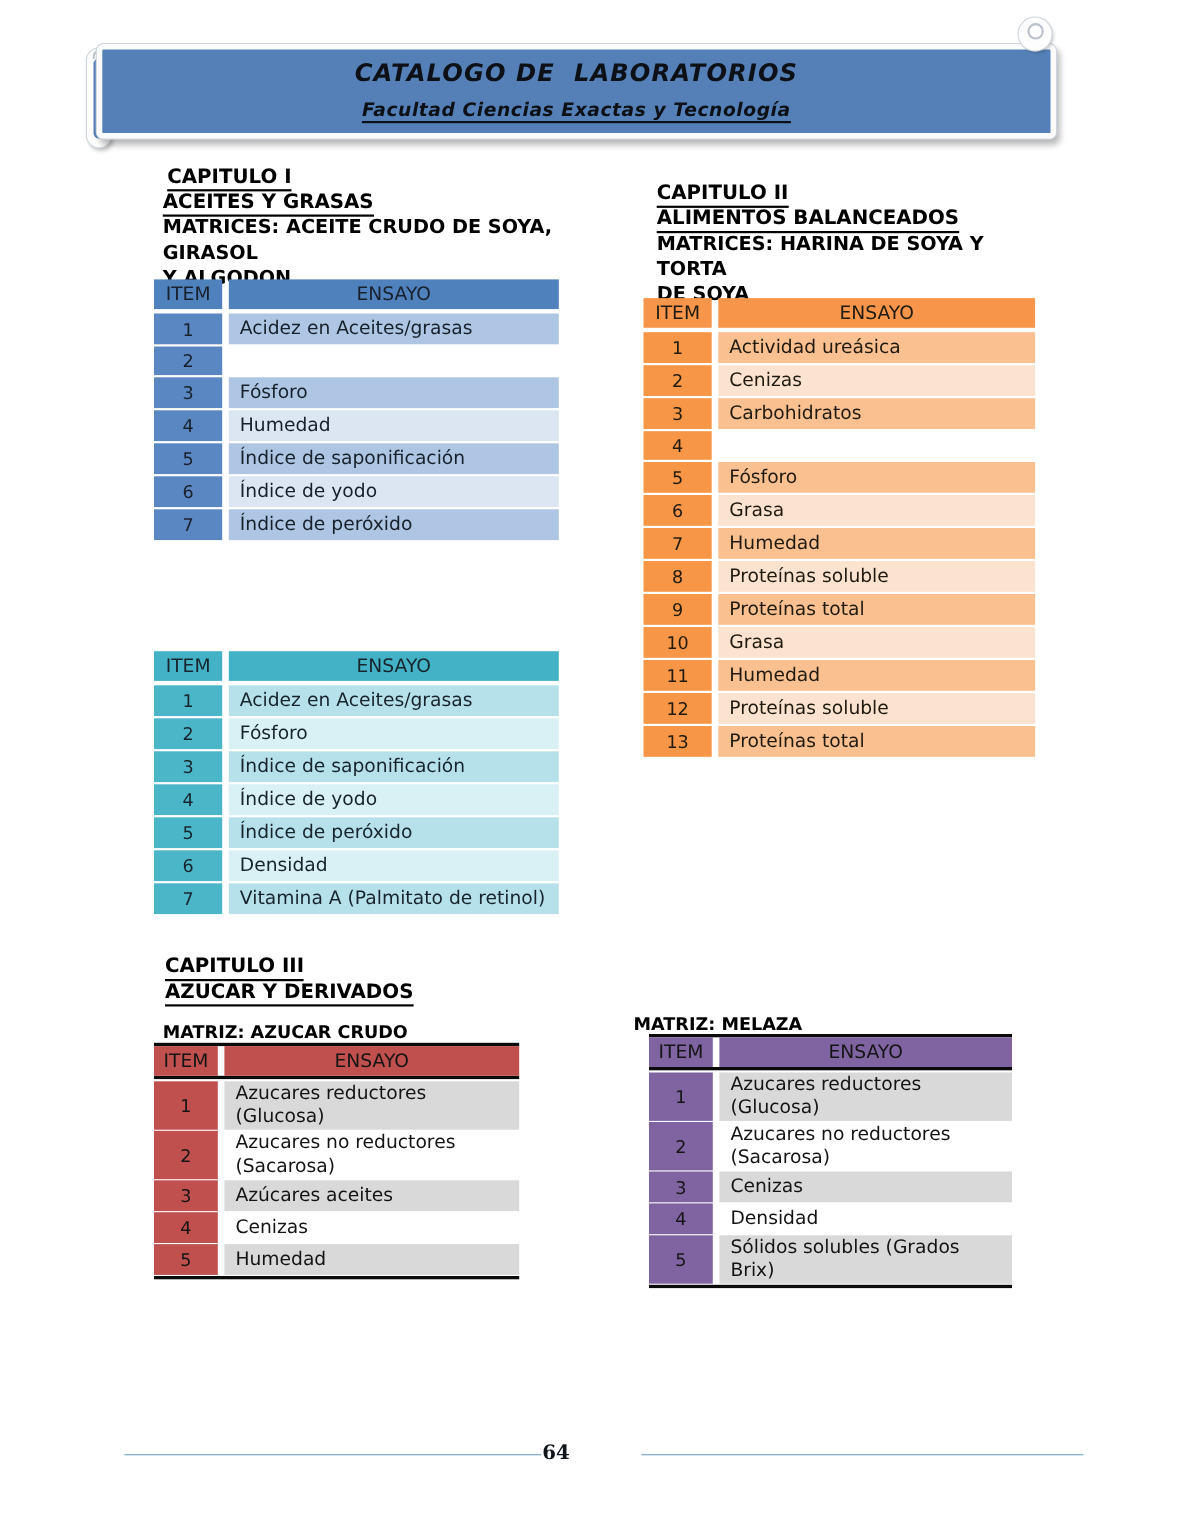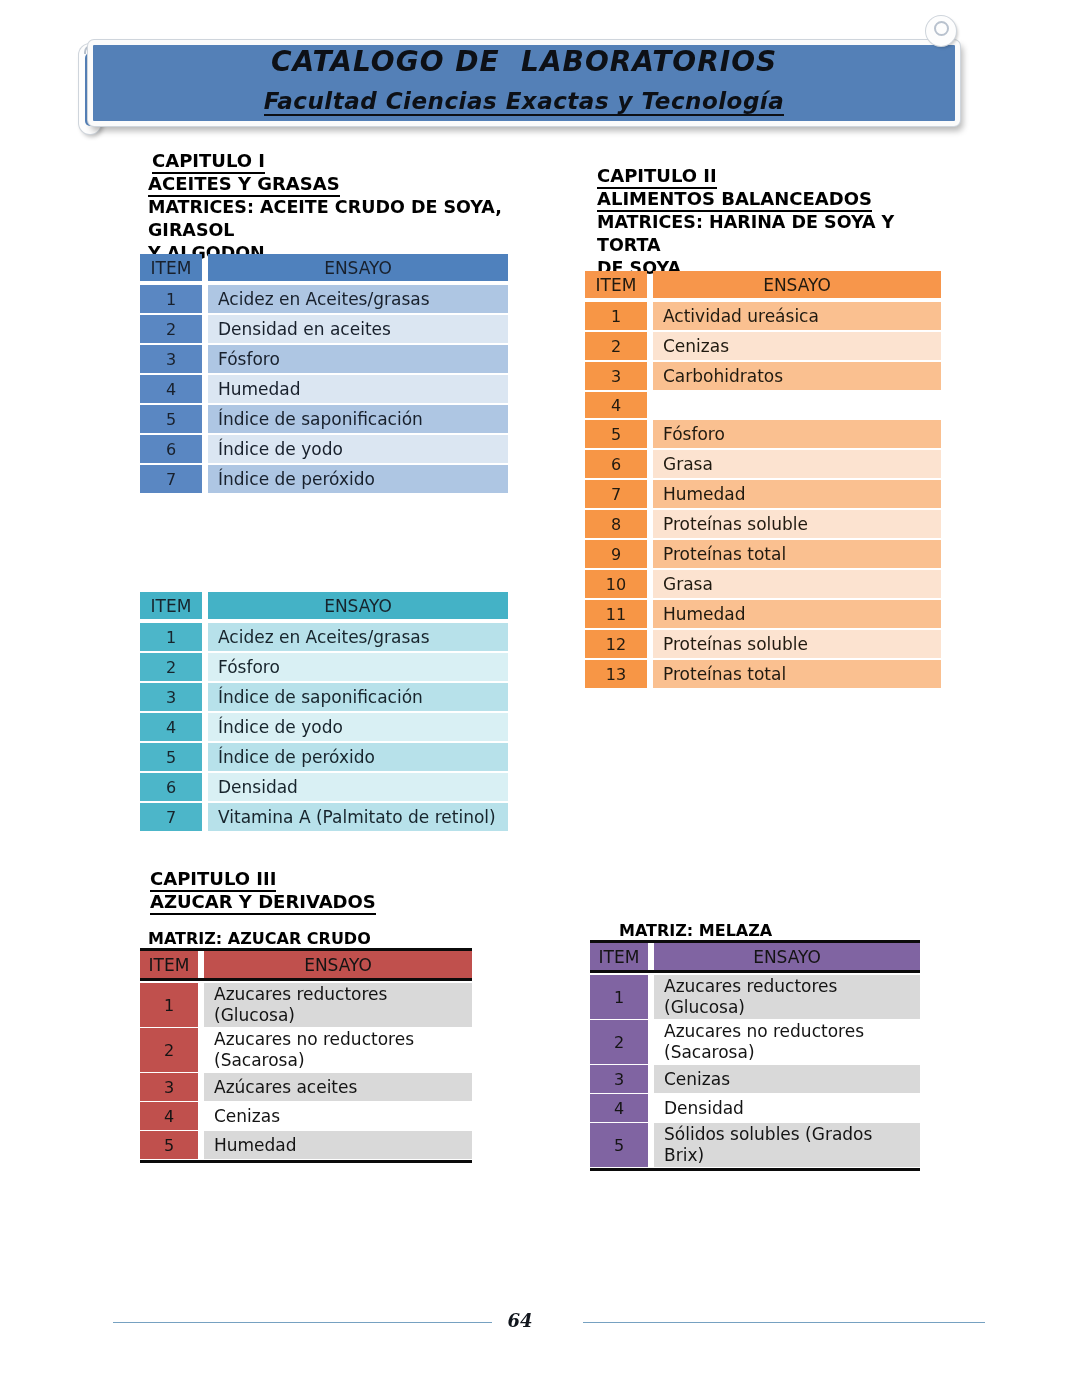--- a/index.html
+++ b/index.html
@@ -3,24 +3,24 @@
 <meta charset="utf-8">
 <style>
   html,body{margin:0;padding:0;background:#ffffff;}
   .page{position:relative;width:1071px;height:1386px;background:#ffffff;overflow:hidden;
         font-family:"DejaVu Sans","Liberation Sans",sans-serif;color:#18202c;}
 
   
   .banner-box{position:absolute;left:88px;top:40px;width:862px;height:76px;background:#5480b7;
               border:5px solid #fbfbfb;border-radius:6px;
               box-shadow:0 0 0 1px #cfd5dc,3px 5px 6px rgba(0,0,0,.28);}
-  .banner-title{text-align:center;font-size:28px;font-weight:bold;font-style:italic;
+  .banner-title{margin-top:10px;text-align:center;font-size:22px;font-weight:bold;font-style:italic;
                 color:#0d1016;letter-spacing:1px;white-space:pre-wrap;}
   .banner-subtitle-wrap{text-align:center;margin-top:10px;}
-  .banner-subtitle{display:inline-block;font-size:23px;font-weight:bold;font-style:italic;color:#0d1016;
+  .banner-subtitle{display:inline-block;font-size:17px;font-weight:bold;font-style:italic;color:#0d1016;
                    border-bottom:2px solid #0d1016;letter-spacing:.5px;}
   .banner-pill{position:absolute;left:79px;top:44px;width:22px;height:90px;background:#fdfdfd;border-radius:11px;
                box-shadow:0 0 0 1px #cfd5dc,2px 3px 4px rgba(0,0,0,.25);}
   .banner-pill-inner{position:absolute;left:6px;top:9px;width:10px;height:73px;background:#5480b7;border-radius:5px;}
   .banner-pill-curl{position:absolute;left:5px;top:1px;width:10px;height:7px;background:#fdfdfd;
                     border:2px solid #b9c2ce;border-bottom:none;border-radius:8px 8px 0 0;}
   .banner-ring{position:absolute;left:926px;top:16px;width:30px;height:30px;background:#fdfdfd;border-radius:50%;
                box-shadow:0 0 0 1px #cfd5dc,2px 2px 3px rgba(0,0,0,.2);}
   .banner-ring-hole{position:absolute;left:8px;top:5px;width:11px;height:11px;background:#fdfdfd;
                     border:2px solid #b9c2ce;border-radius:50%;}
@@ -46,22 +46,22 @@
 
   .bordered{--itemw:58px;}
   .bordered .trow{margin-bottom:1px;}
   .bordered .thead{border-top:3px solid #0b0b0b;border-bottom:3px solid #0b0b0b;margin-bottom:2px;}
   .bordered::after{content:"";display:block;height:3px;background:#0b0b0b;margin-top:1px;}
 
   
   .foot-line{position:absolute;height:1px;background:#76a1c1;top:1322px;}
   .foot-line.l{left:113px;width:379px;}
   .foot-line.r{left:583px;width:402px;}
-  .page-number{position:absolute;left:493px;top:1310px;width:54px;text-align:center;
-               font-family:"DejaVu Serif","Liberation Serif",serif;font-size:18px;font-weight:bold;color:#10151c;font-style:italic;}
+  .page-number{position:absolute;left:493px;top:1310px;width:54px;text-align:left;
+               font-family:"DejaVu Serif","Liberation Serif",serif;font-size:18px;font-weight:bold;color:#10151c;}
 </style>
 </head>
 <body>
 
 <div class="page">
 
   <div class="banner-pill">
     <div class="banner-pill-curl"></div>
     <div class="banner-pill-inner"></div>
   </div>
@@ -88,21 +88,20 @@
       <div class="trow thead">
         <div class="hcell">ITEM</div>
         <div class="hcell">ENSAYO</div>
       </div>
       <div class="trow odd">
         <div class="icell">1</div>
         <div class="ecell">Acidez en Aceites/grasas</div>
       </div>
       <div class="trow even">
         <div class="icell">2</div>
-        <div class="ecell">Densidad en aceites</div>
       </div>
       <div class="trow odd">
         <div class="icell">3</div>
         <div class="ecell">Fósforo</div>
       </div>
       <div class="trow even">
         <div class="icell">4</div>
         <div class="ecell">Humedad</div>
       </div>
       <div class="trow odd">
@@ -250,21 +249,21 @@
       <div class="trow even">
         <div class="icell">4</div>
         <div class="ecell">Cenizas</div>
       </div>
       <div class="trow odd">
         <div class="icell">5</div>
         <div class="ecell">Humedad</div>
       </div>
     </div>
 
-  <div class="matrixh matrixh-sm" style="left:619px;top:921px;">MATRIZ: MELAZA</div>
+  <div class="matrixh matrixh-sm" style="left:576px;top:921px;">MATRIZ: MELAZA</div>
   <div class="dtable bordered" style="left: 590px; top: 940px; width: 330px; --c-header: #8064a2; --c-item: #8064a2; --c-row-odd: #d9d9d9; --c-row-even: #ffffff; --c-text: #141414;">
       <div class="trow thead">
         <div class="hcell">ITEM</div>
         <div class="hcell">ENSAYO</div>
       </div>
       <div class="trow odd">
         <div class="icell">1</div>
         <div class="ecell">Azucares reductores (Glucosa)</div>
       </div>
       <div class="trow even">

